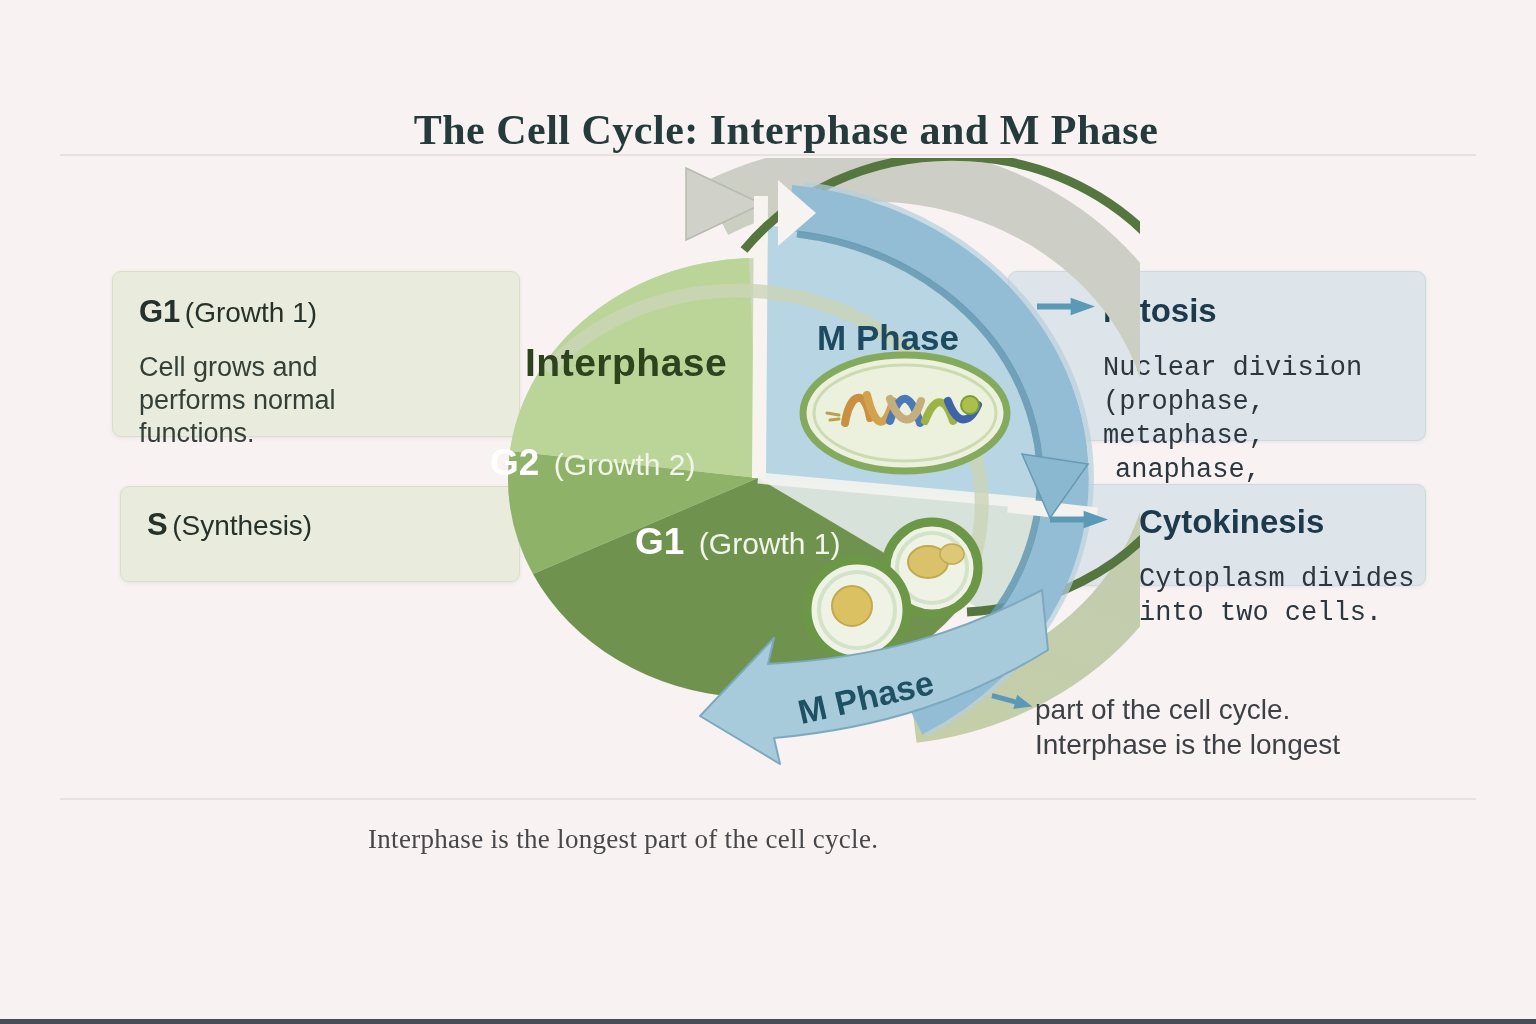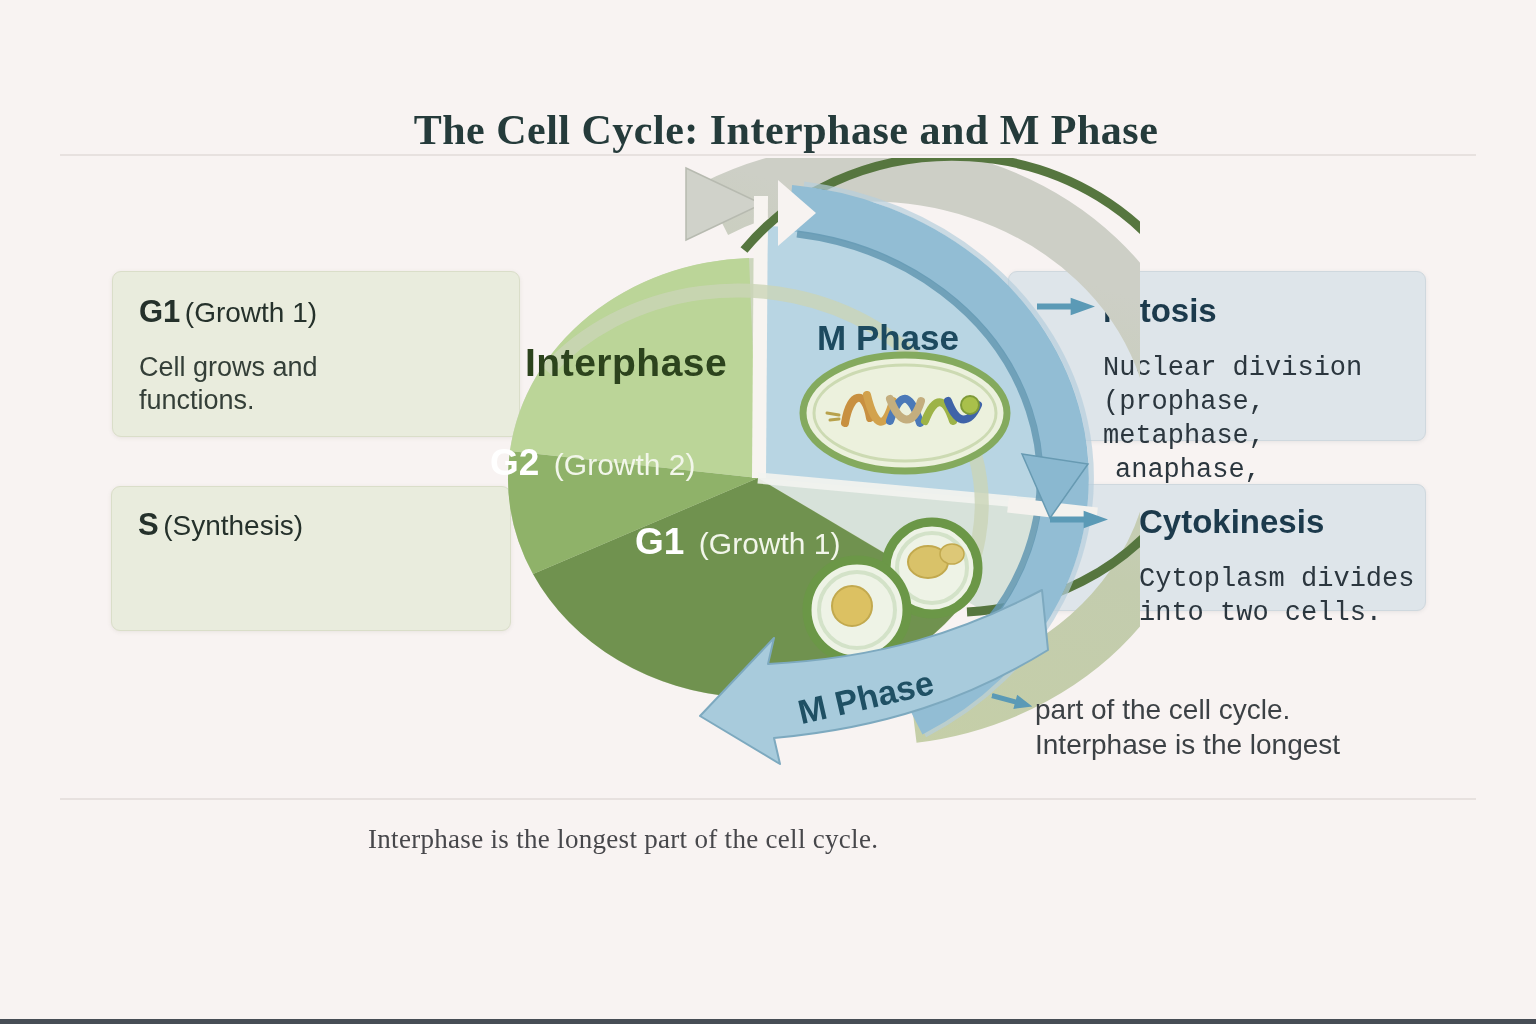--- a/index.html
+++ b/index.html
@@ -10,23 +10,23 @@
     font-family:"Liberation Serif",serif;font-size:42px;font-weight:700;letter-spacing:.5px;
     color:var(--title-ink,#253b3b);}
   .rule{position:absolute;left:60px;width:1416px;height:2px;background:#e7e1df;}
   .rule-top{top:154px;}
   .rule-bottom{top:798px;}
 
   .panel{position:absolute;border-radius:9px;box-sizing:border-box;}
   .panel-left{background:#e9ecdd;border:1px solid #dadec9;box-shadow:0 1px 4px rgba(90,100,70,.10);}
   .panel-right{background:#dee5ea;border:1px solid #cfd8de;box-shadow:0 1px 4px rgba(70,90,100,.10);}
   .panel-g1{left:112px;top:271px;width:408px;height:166px;padding:22px 26px;}
-  .panel-s{left:111px;top:486px;width:400px;height:145px;padding:20px 26px;}
+  .panel-s{left:120px;top:486px;width:400px;height:96px;padding:20px 26px;}
   .panel-mitosis{left:1008px;top:271px;width:418px;height:170px;padding:20px 10px 20px 94px;}
-  .panel-cyto{left:1038px;top:484px;width:388px;height:127px;padding:18px 10px 18px 100px;}
+  .panel-cyto{left:1038px;top:484px;width:388px;height:102px;padding:18px 10px 18px 100px;}
 
   .p-head{color:#25312b;}
   .p-head .abbr{font-size:31px;font-weight:700;}
   .p-head .rest{font-size:28px;font-weight:400;}
   .p-body{margin-top:21px;font-size:27px;line-height:33px;color:#343f38;}
   .panel-right .p-head{font-size:33px;font-weight:700;color:var(--heading-teal,#1c3a4c);}
   .panel-right .p-body{color:#2b363e;line-height:34px;font-family:Liberation Mono, monospace;}
   .indent{padding-left:12px;}
 
   .cycle-svg{position:absolute;left:380px;top:158px;width:760px;height:650px;}
@@ -58,20 +58,21 @@
 
 <div class="stage">
 
   <h1 class="page-title">The Cell Cycle: Interphase and M Phase</h1>
   <div class="rule rule-top"></div>
 
   <section class="panel panel-left panel-g1">
     <div class="p-head"><span class="abbr">G1</span> <span class="rest">(Growth 1)</span></div>
     <div class="p-body">
       <div>Cell grows and</div>
+      <div>performs normal</div>
       <div>functions.</div>
     </div>
   </section>
 
   <section class="panel panel-left panel-s">
     <div class="p-head"><span class="abbr">S</span> <span class="rest">(Synthesis)</span></div>
   </section>
 
   <section class="panel panel-right panel-mitosis">
     <div class="p-head">Mitosis</div>

